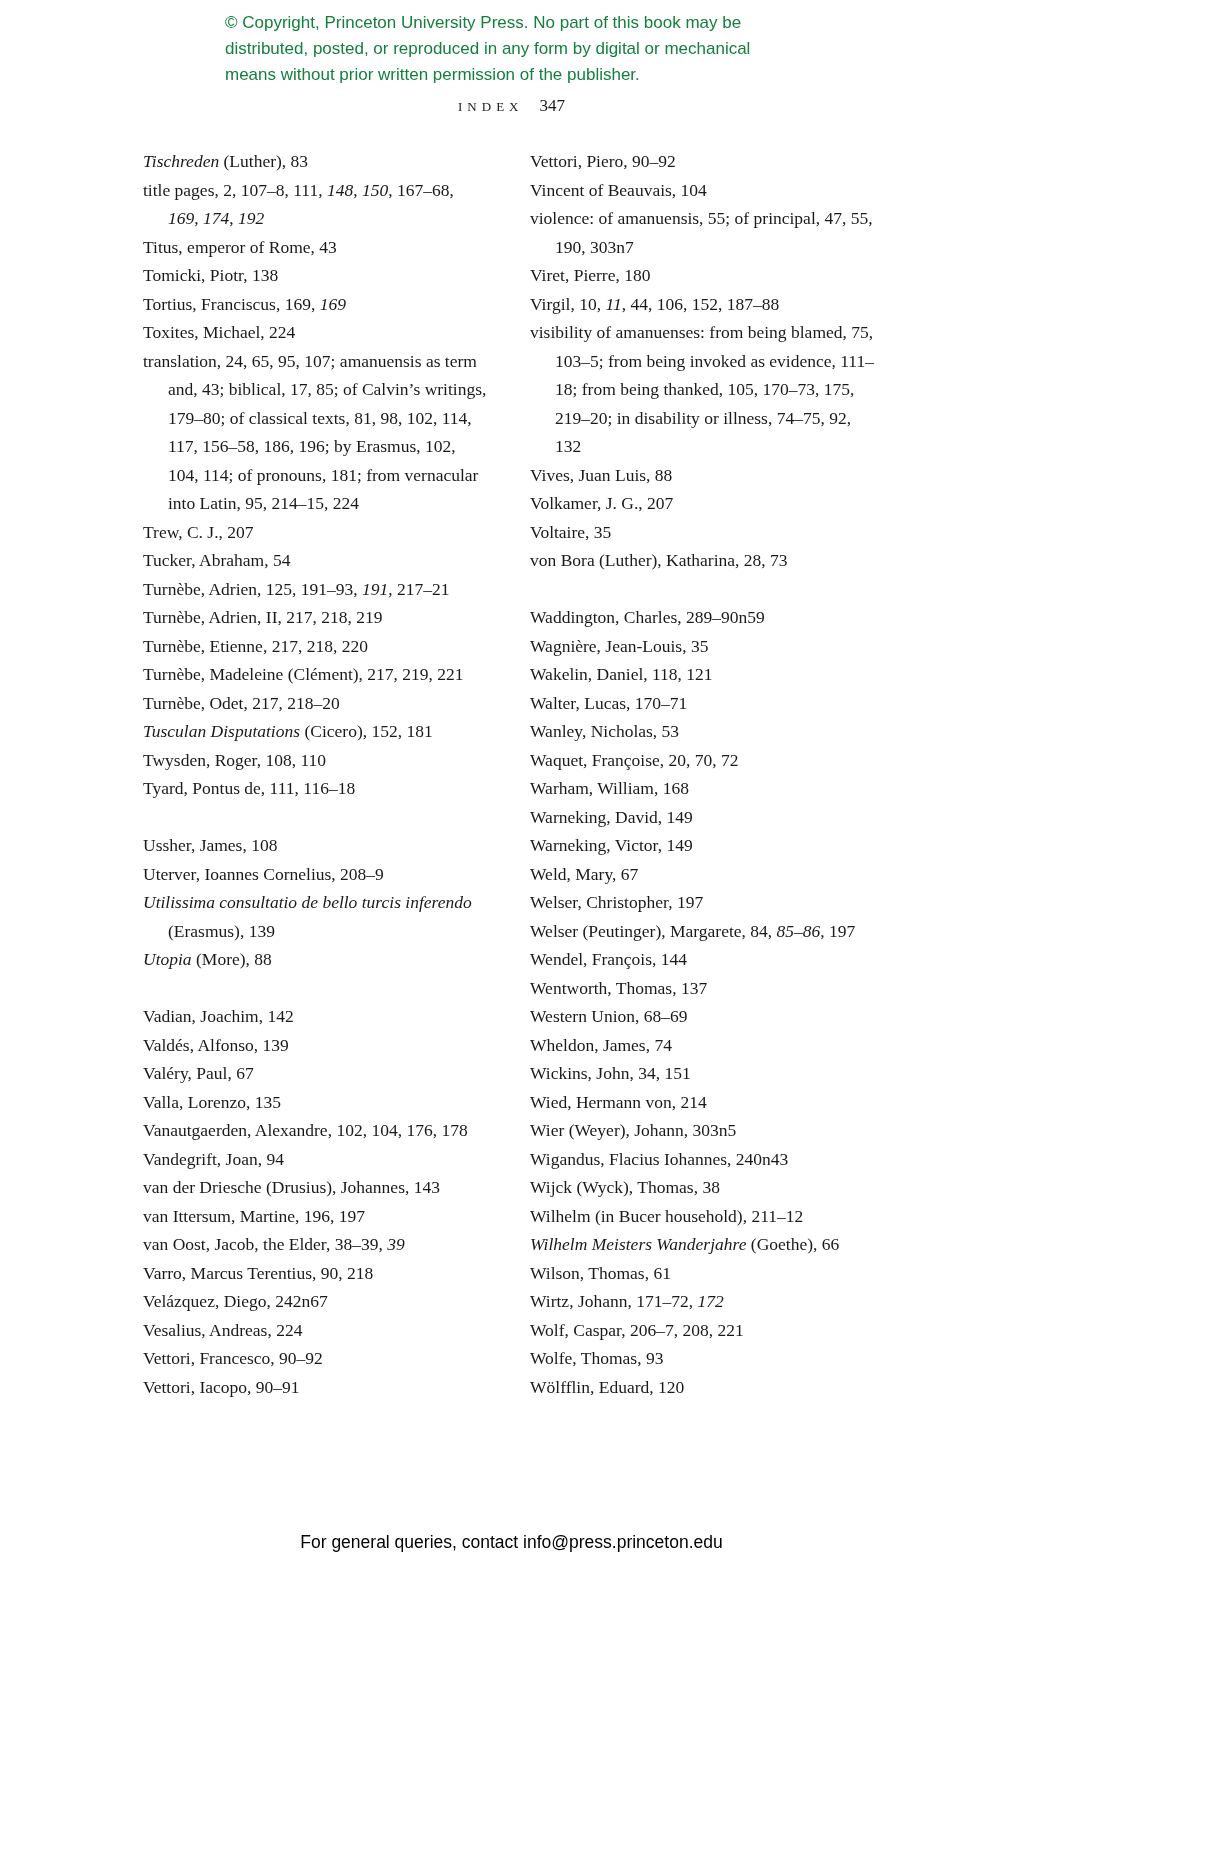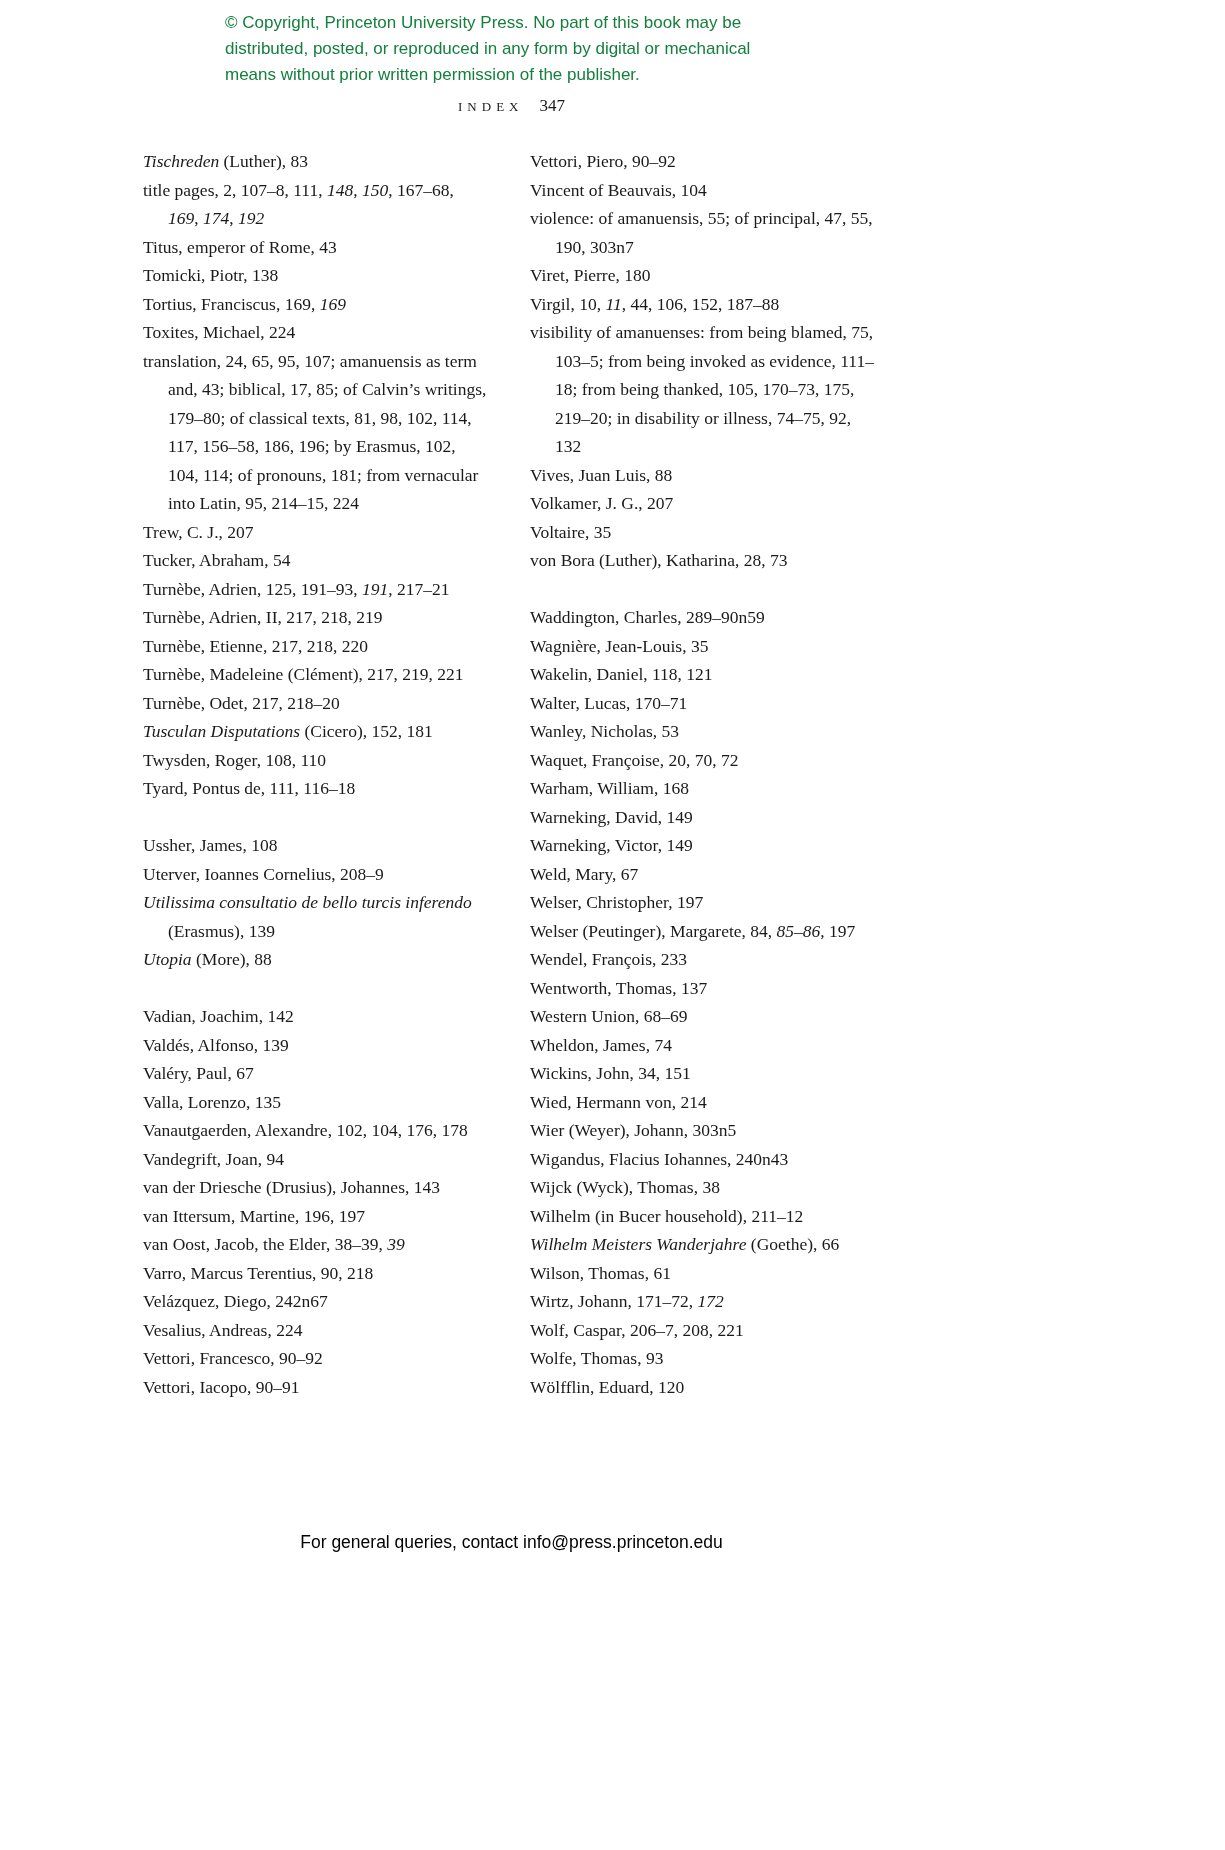--- a/index.html
+++ b/index.html
@@ -147,21 +147,21 @@
           <p class="entry">Wakelin, Daniel, 118, 121</p>
           <p class="entry">Walter, Lucas, 170–71</p>
           <p class="entry">Wanley, Nicholas, 53</p>
           <p class="entry">Waquet, Françoise, 20, 70, 72</p>
           <p class="entry">Warham, William, 168</p>
           <p class="entry">Warneking, David, 149</p>
           <p class="entry">Warneking, Victor, 149</p>
           <p class="entry">Weld, Mary, 67</p>
           <p class="entry">Welser, Christopher, 197</p>
           <p class="entry">Welser (Peutinger), Margarete, 84, <i>85–86</i>, 197</p>
-          <p class="entry">Wendel, François, 233</p>
+          <p class="entry">Wendel, François, 144</p>
           <p class="entry">Wentworth, Thomas, 137</p>
           <p class="entry">Western Union, 68–69</p>
           <p class="entry">Wheldon, James, 74</p>
           <p class="entry">Wickins, John, 34, 151</p>
           <p class="entry">Wied, Hermann von, 214</p>
           <p class="entry">Wier (Weyer), Johann, 303n5</p>
           <p class="entry">Wigandus, Flacius Iohannes, 240n43</p>
           <p class="entry">Wijck (Wyck), Thomas, 38</p>
           <p class="entry">Wilhelm (in Bucer household), 211–12</p>
           <p class="entry"><i>Wilhelm Meisters Wanderjahre</i> (Goethe), 66</p>

